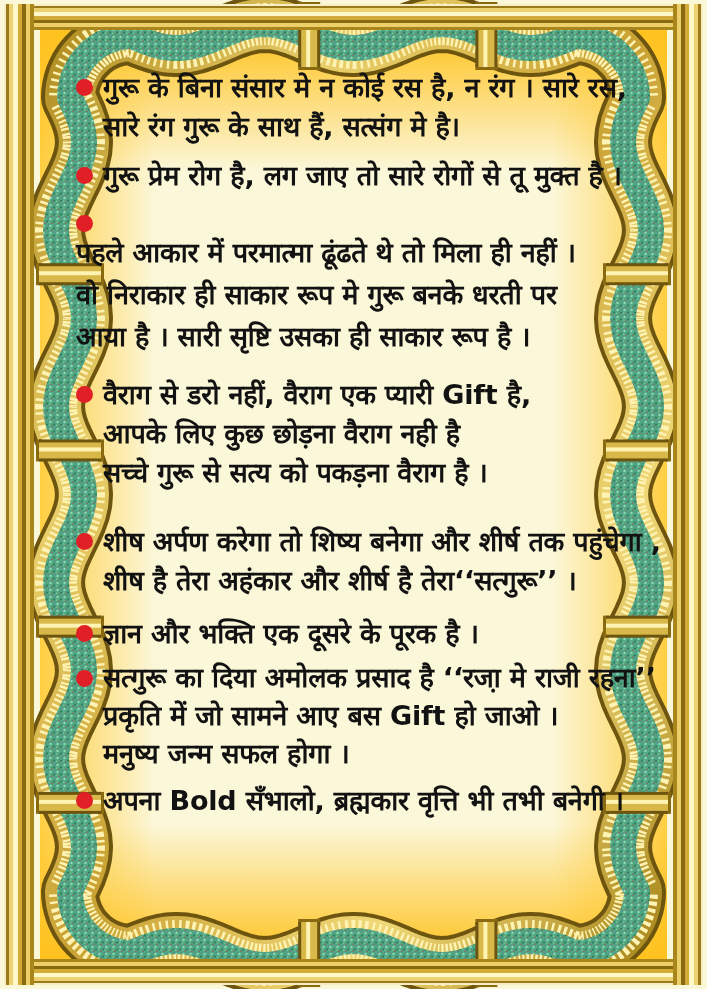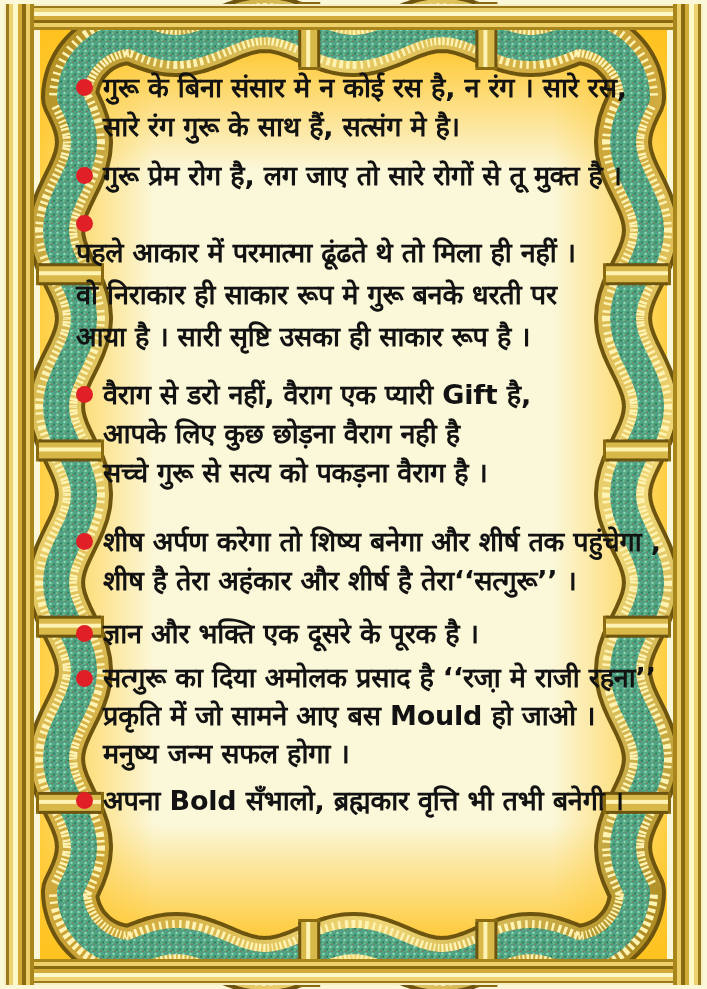--- a/index.html
+++ b/index.html
@@ -234,21 +234,21 @@
       <span class="bullet"></span>
       <div>
         <div class="line">ज्ञान और भक्ति एक दूसरे के पूरक है ।</div>
       </div>
     </div>
 
     <div class="item i7">
       <span class="bullet"></span>
       <div>
         <div class="line">सत्गुरू का दिया अमोलक प्रसाद है ‘‘रजा़ मे राजी रहना’’</div>
-        <div class="line">प्रकृति में जो सामने आए बस  Mould   हो जाओ ।</div>
+        <div class="line">प्रकृति में जो सामने आए बस  Gift   हो जाओ ।</div>
         <div class="line">मनुष्य जन्म सफल होगा ।</div>
       </div>
     </div>
 
     <div class="item i8">
       <span class="bullet"></span>
       <div>
         <div class="line">अपना  Bold सँभालो, ब्रह्मकार वृत्ति भी तभी बनेगी ।</div>
       </div>
     </div>

